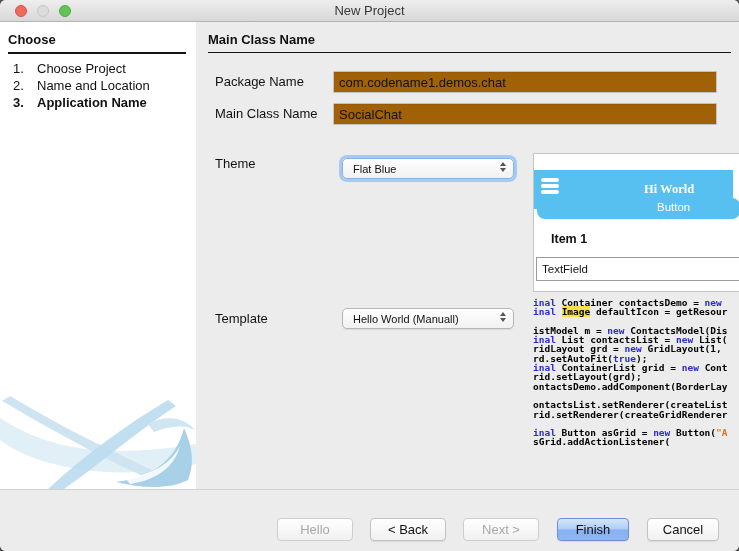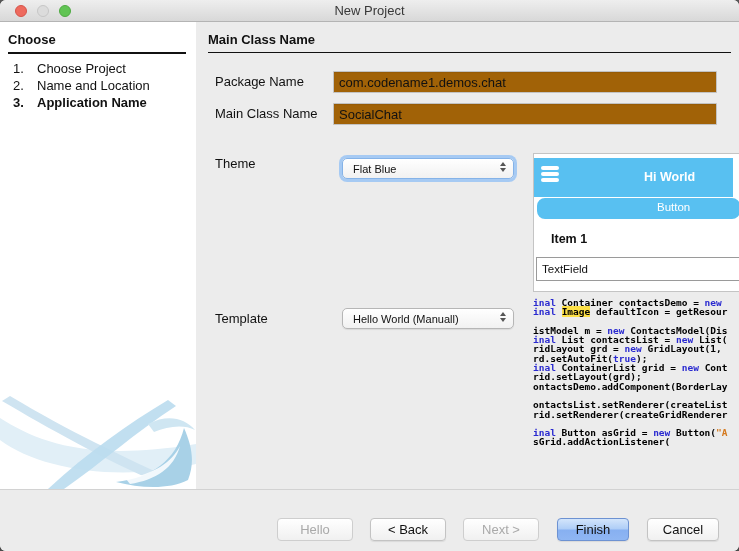--- a/index.html
+++ b/index.html
@@ -39,21 +39,21 @@
               box-shadow:0 1px 1px rgba(0,0,0,.08);}
   .mac-select.focused{box-shadow:0 0 0 3px rgba(110,175,250,.55);border-color:#85b3e8;}
   .sel-arrows{position:absolute;right:7px;top:3px;display:flex;flex-direction:column;gap:2px;align-items:center;}
   .tri-up{width:0;height:0;border-left:3.5px solid transparent;border-right:3.5px solid transparent;
           border-bottom:4.5px solid #555;}
   .tri-down{width:0;height:0;border-left:3.5px solid transparent;border-right:3.5px solid transparent;
             border-top:4.5px solid #555;}
   
   #theme-preview{position:absolute;left:337px;top:131px;width:206px;height:139px;background:#ffffff;
                  border:1px solid #c4c4c4;border-right:none;overflow:hidden;}
-  #tp-header{position:absolute;left:0;top:4px;width:199px;height:39px;}
+  #tp-header{position:absolute;left:0;top:16px;width:199px;height:39px;font-family:Liberation Serif, serif;}
   #tp-hamburger{position:absolute;left:7px;top:8px;}
   #tp-hamburger .bar{width:18px;height:3.5px;background:#fff;border-radius:2px;margin-bottom:2.6px;}
   #tp-title{position:absolute;left:110px;top:12px;font-size:12.5px;font-weight:bold;color:#fff;}
   #tp-button{position:absolute;left:3px;top:44px;width:203px;height:21px;border-radius:8px;}
   #tp-button-label{position:absolute;left:120px;top:3px;font-size:11.5px;color:#fff;}
   #tp-item{position:absolute;left:17px;top:78px;font-size:12.5px;font-weight:bold;color:#111;}
   #tp-textfield{position:absolute;left:2px;top:103px;width:205px;height:24px;border:1px solid #9a9a9a;
                 background:#fff;font-size:11.5px;color:#111;display:flex;align-items:center;padding-left:5px;}
   
   #code-preview{position:absolute;left:337px;top:276px;width:206px;height:150px;overflow:hidden;

